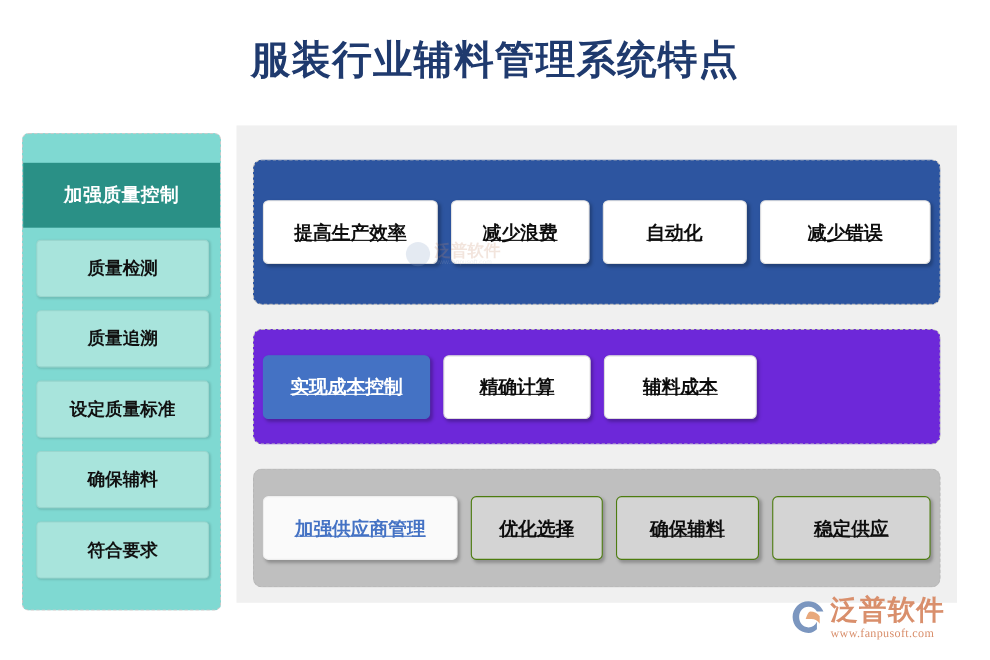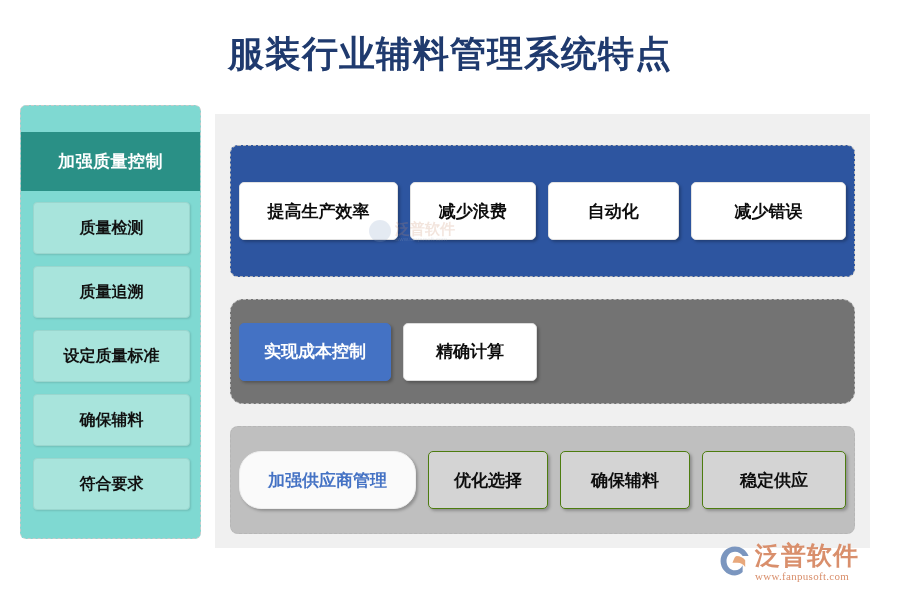--- a/index.html
+++ b/index.html
@@ -26,21 +26,21 @@
     font-weight: bold;
     color: #1f3a6e;
     letter-spacing: 1px;
     line-height: 40px;
   }
 
   
   .sidebar {
     position: absolute;
     left: 20px;
-    top: 105px;
+    top: 121px;
     width: 181px;
     height: 434px;
     background: #7fd9d2;
     border-radius: 6px;
     border: 1px dashed #c9c9c9;
     box-sizing: border-box;
     overflow: hidden;
   }
   .sidebar-header {
     position: absolute;
@@ -114,22 +114,21 @@
   
   .group-efficiency {
     top: 31px;
     height: 132px;
     background: #2d55a0;
   }
   
   .group-cost {
     top: 185px;
     height: 105px;
-    background: #737373;
-    border-radius: 13px;
+    background: #6d28d9;
   }
   
   .group-supplier {
     top: 312px;
     height: 108px;
     background: #bfbfbf;
   }
 
   .card {
     height: 58px;
@@ -137,20 +136,21 @@
     display: flex;
     align-items: center;
     justify-content: center;
     font-size: 17px;
     font-weight: bold;
     text-align: right;
     box-sizing: border-box;
     margin-right: 12px;
     box-shadow: 2px 2px 3px rgba(0,0,0,0.25);
     padding: 0 4px;
+    text-decoration: underline;
   }
   .card:last-child { margin-right: 0; }
 
   
   .group-efficiency .card {
     background: #ffffff;
     color: #0d0d0d;
     border: 1px solid #e2e2e2;
   }
   .group-efficiency .card.c0 { width: 160px; }
@@ -178,21 +178,21 @@
   .group-supplier .card {
     background: #d4d4d4;
     color: #0d0d0d;
     border: 1px solid #4d7c0f;
   }
   .group-supplier .card.highlight {
     background: #fafafa;
     color: #4472c4;
     border: 1px solid #eeeeee;
   }
-  .group-supplier .card.c0 { width: 184px; border-radius: 22px; }
+  .group-supplier .card.c0 { width: 184px; }
   .group-supplier .card.c1 { width: 125px; }
   .group-supplier .card.c2 { width: 135px; }
   .group-supplier .card.c3 { width: 150px; }
 
   
   .watermark {
     position: absolute;
     left: 138px;
     top: 68px;
     width: 130px;
@@ -289,20 +289,21 @@
         <div class="wm-text">泛普软件</div>
         <div class="wm-sub">www.fanpusoft.com</div>
       </div>
     </div>
   </div>
 
   <div class="group group-cost">
     <div class="group-inner">
       <div class="card c0 highlight">实现成本控制</div>
       <div class="card c1">精确计算</div>
+      <div class="card c2">辅料成本</div>
     </div>
   </div>
 
   <div class="group group-supplier">
     <div class="group-inner">
       <div class="card c0 highlight">加强供应商管理</div>
       <div class="card c1">优化选择</div>
       <div class="card c2">确保辅料</div>
       <div class="card c3">稳定供应</div>
     </div>

